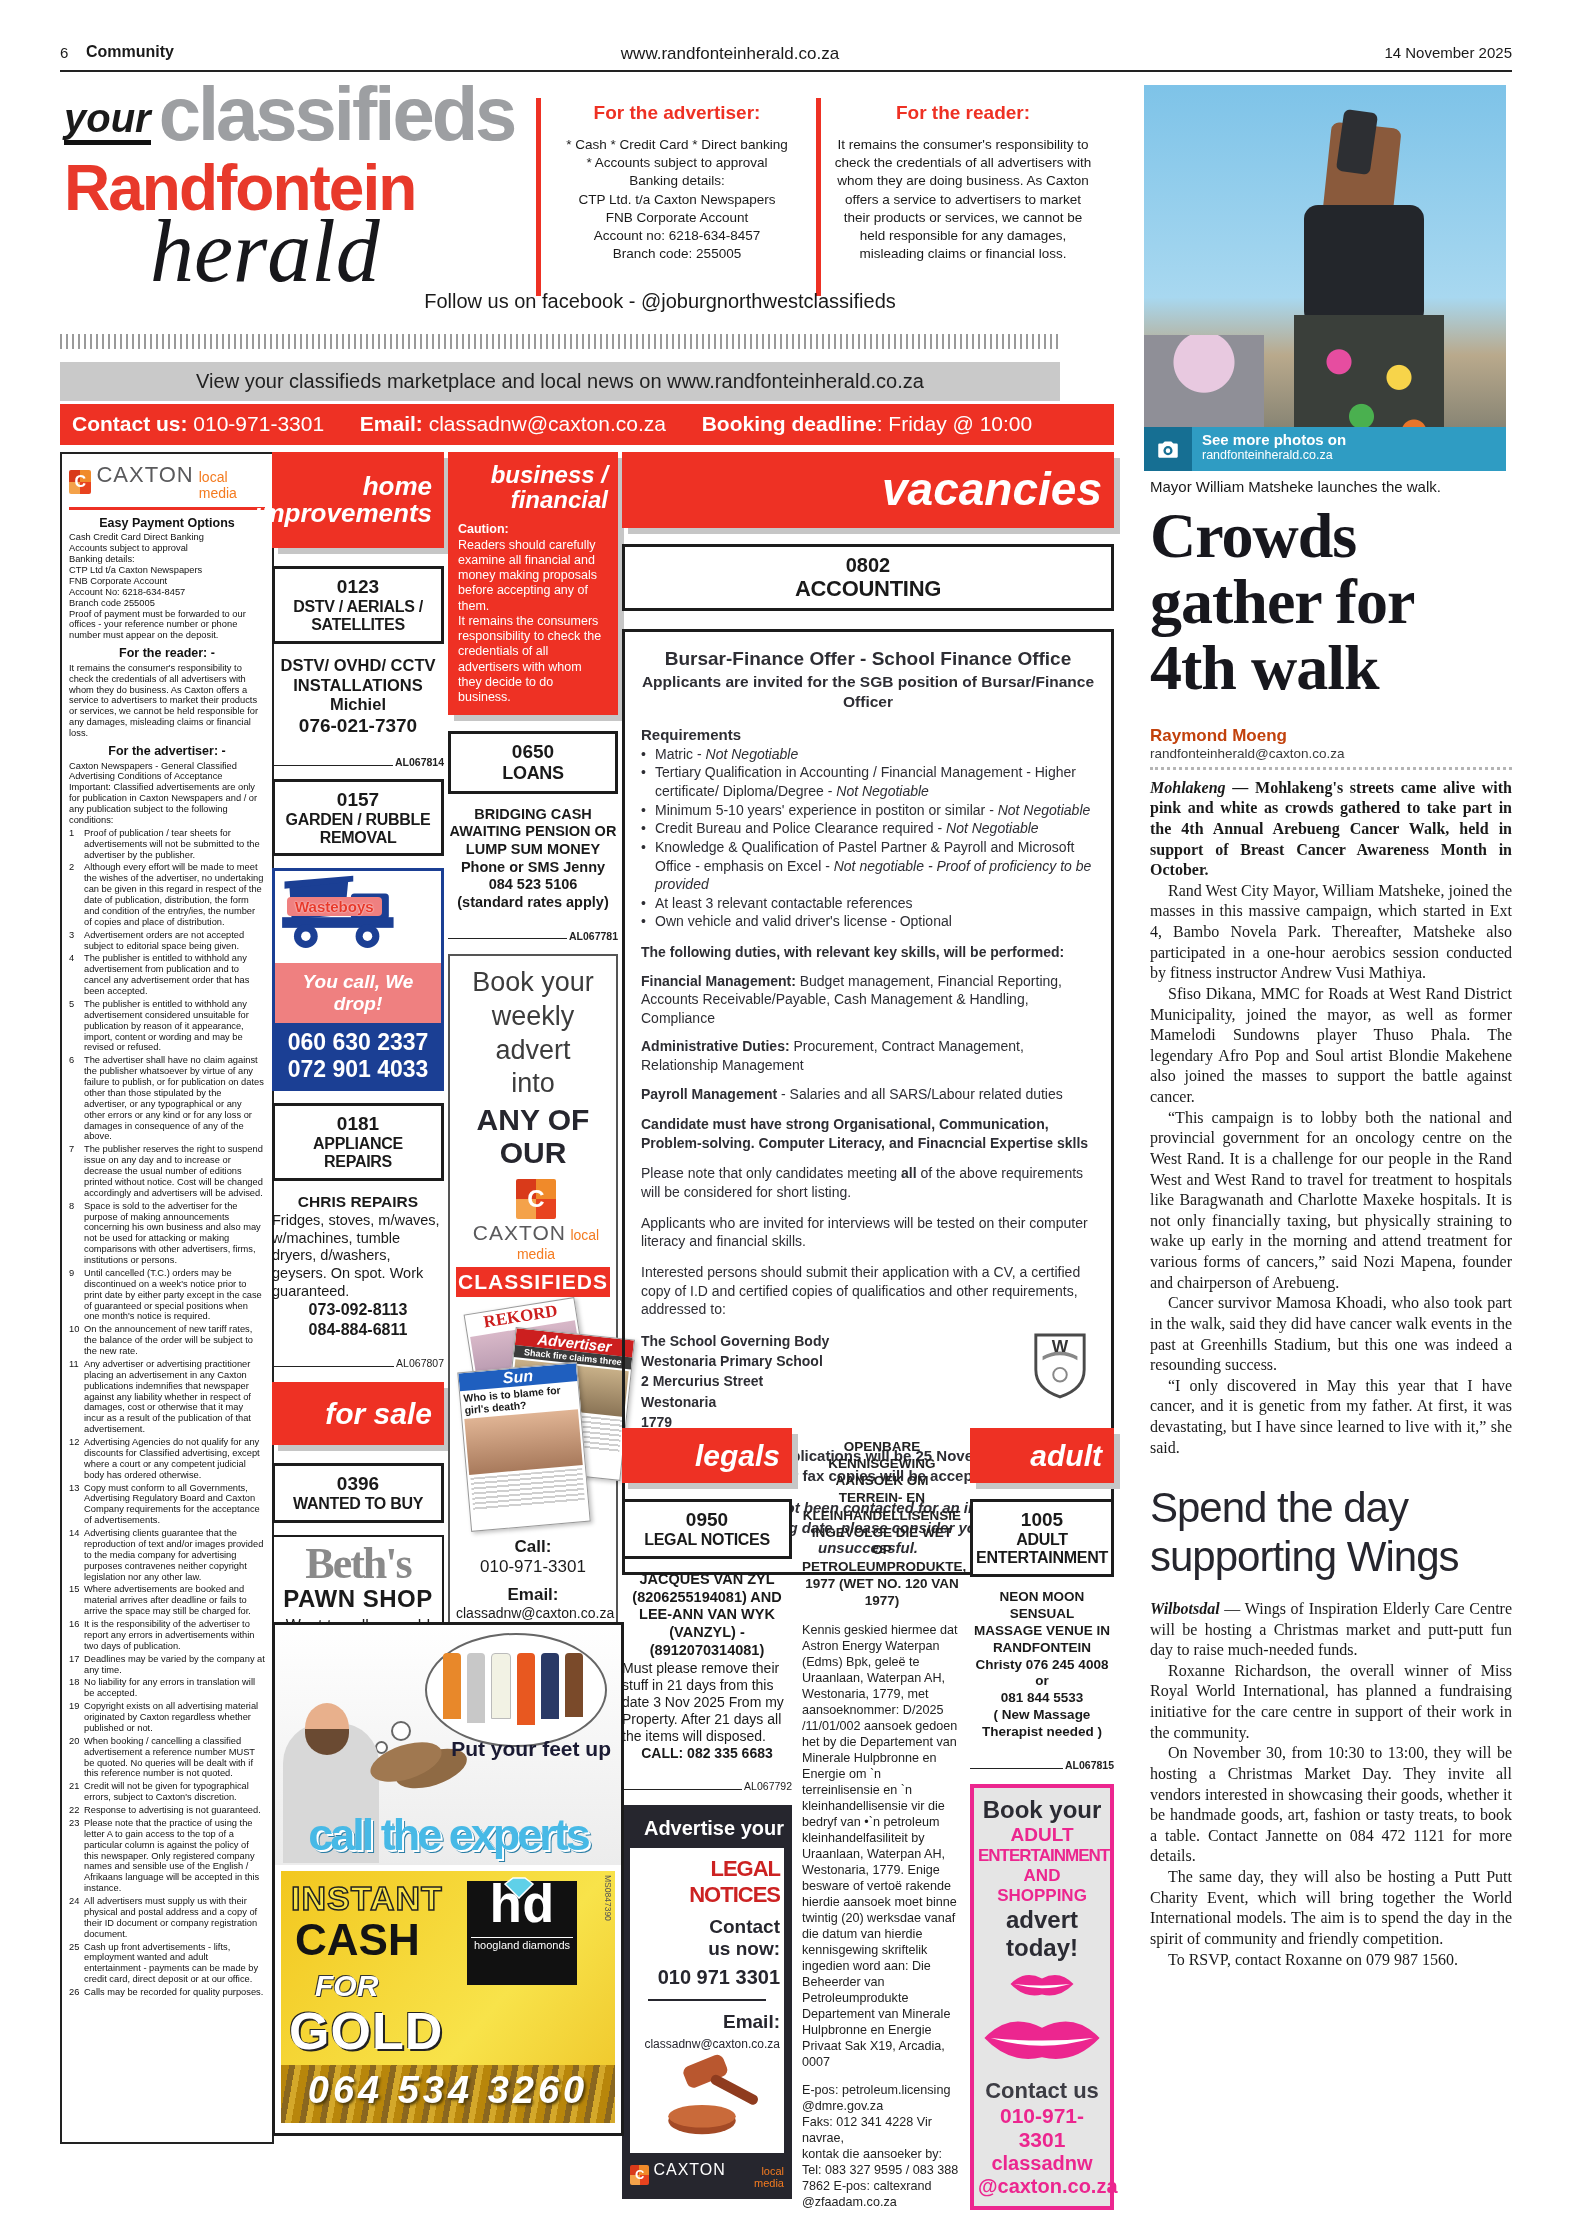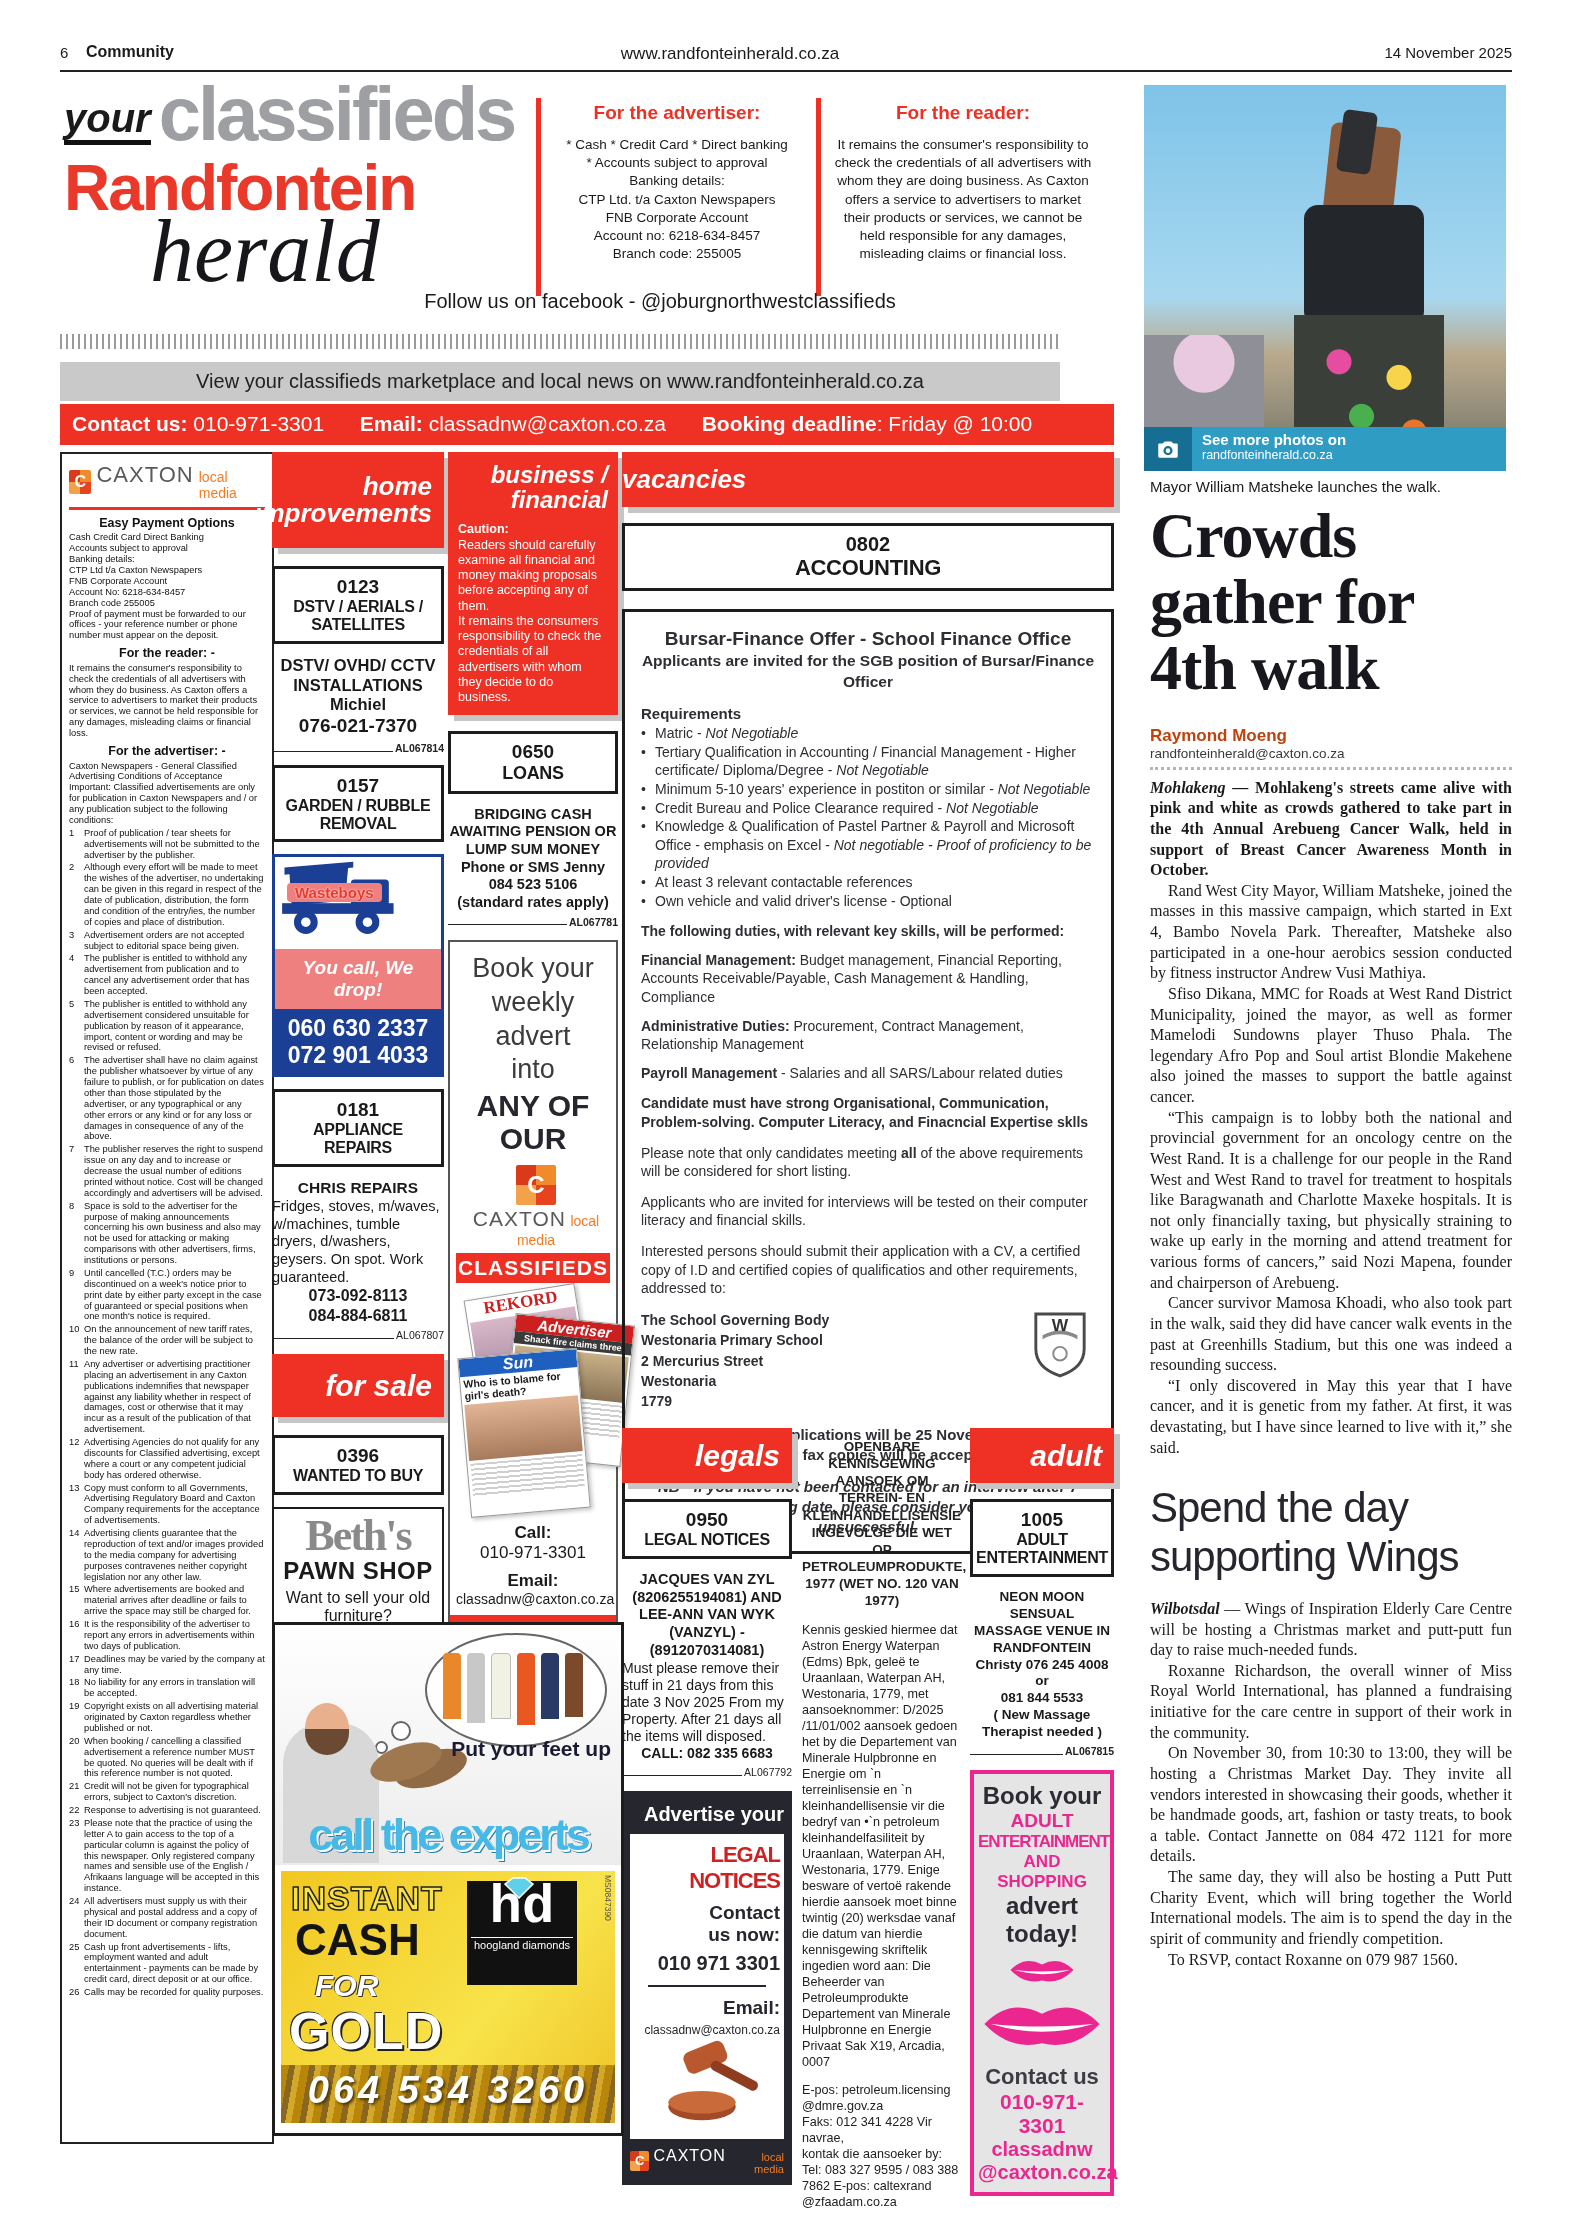--- a/index.html
+++ b/index.html
@@ -16,21 +16,21 @@
   
   .banner{background:#ee3124;color:#fff;font-style:italic;font-weight:bold;
           text-align:right;box-shadow:6px 6px 0 #c6c6c6;line-height:1.04;padding:10px 12px}
 
   
   .cat{border:3px solid #1c1c1c;background:#fff;text-align:center;font-weight:bold;padding:7px 3px}
   .cat .code{font-size:19px;display:block}
   .cat .name{font-size:16px;line-height:1.12;display:block;letter-spacing:-.3px}
 
   
-  .adcode{display:flex;align-items:flex-end;font-size:10.5px;color:#222;margin-top:4px}
+  .adcode{display:flex;align-items:flex-end;font-size:10.5px;color:#222;margin-top:18px}
   .adcode::before{content:"";flex:1;border-bottom:1.5px solid #222;margin:0 2px 3px 0}
 
   
   .terms{border:2px solid #222;padding:8px 7px;font-size:9.3px;line-height:1.17;color:#111}
   .terms h3{margin:5px 0 2px;font-size:12.5px;text-align:center}
   .terms .tl{margin:0}
   .terms ol{margin:2px 0 0;padding:0;list-style:none;counter-reset:c}
   .terms li{counter-increment:c;display:grid;grid-template-columns:15px 1fr;margin-bottom:2px}
   .terms li::before{content:counter(c)}
 
@@ -297,21 +297,21 @@
       </div>
       <div class="b" style="font-size:17px;margin-top:2px">Call:</div>
       <div style="font-size:17px">010-971-3301</div>
       <div class="b" style="font-size:17px;margin-top:8px">Email:</div>
       <div style="font-size:14px;margin-bottom:8px">classadnw@caxton.co.za</div>
       <div style="background:#ee3124;height:10px;margin:0 -6px"></div>
     </div>
   </div>
 
   <div class="abs" style="left:622px;top:452px;width:492px">
-    <div class="banner ctr" style="font-size:26px;text-align:left;padding:14px 0">vacancies</div>
+    <div class="banner ctr" style="font-size:46px;text-align:right;padding:14px 12px">vacancies</div>
     <div class="cat" style="margin-top:16px">
       <span class="code" style="font-size:20px">0802</span>
       <span class="name" style="font-size:22px">ACCOUNTING</span>
     </div>
     <div style="border:3px solid #1c1c1c;margin-top:18px;padding:14px 16px;font-size:14px;line-height:1.33;color:#2e2e34;position:relative">
       <div class="b ctr" style="font-size:19px">Bursar-Finance Offer - School Finance Office</div>
       <div class="b ctr" style="font-size:15.5px">Applicants are invited for the SGB position of Bursar/Finance Officer</div>
       <div class="b" style="margin-top:12px;font-size:15px">Requirements</div>
       <div>
         <div style="display:flex">

